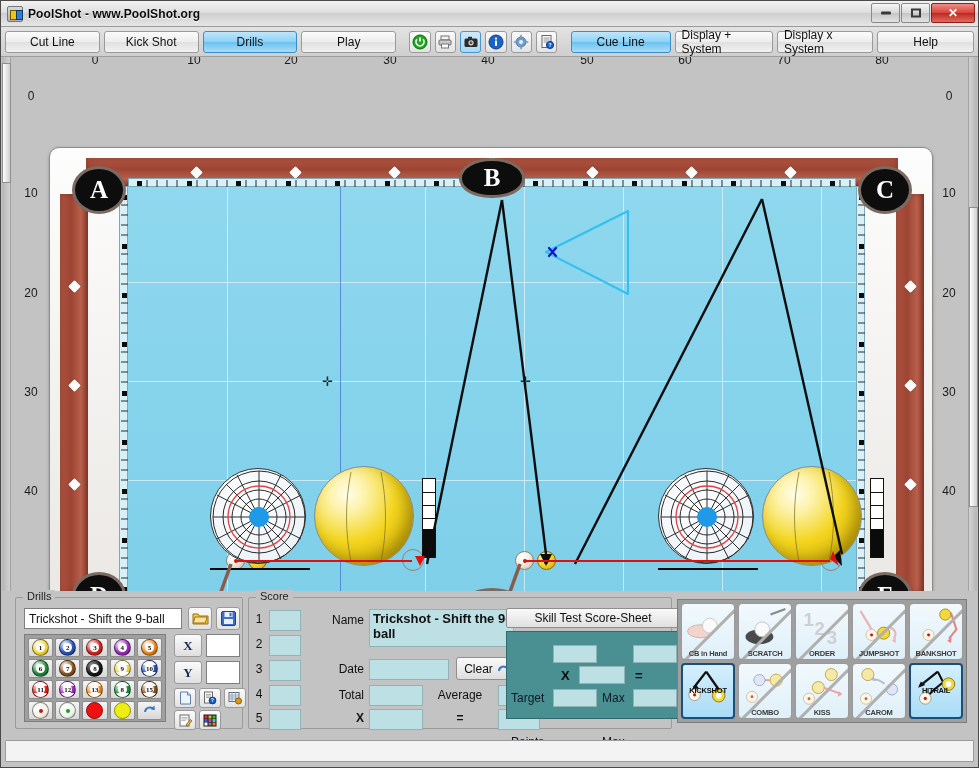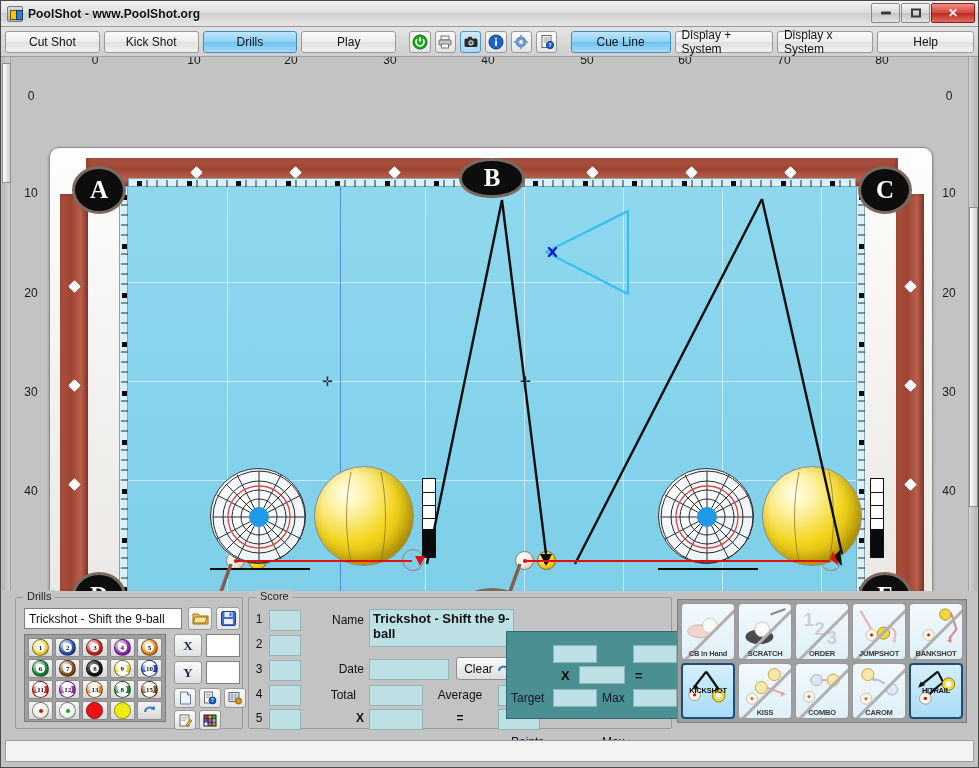--- a/index.html
+++ b/index.html
@@ -330,21 +330,21 @@
       <div class="wbtn max">
           <span class="gl"></span>
         </div>
       <div class="wbtn close">
           <span class="gl">✕</span>
         </div>
     </div>
   </div>
 
   <div id="toolbar">
-    <div class="tbtn tb-cutshot">Cut Shot</div>
+    <div class="tbtn tb-cutshot">Cut Line</div>
     <div class="tbtn tb-kickshot">Kick Shot</div>
     <div class="tbtn tb-drills active">Drills</div>
     <div class="tbtn tb-play">Play</div>
     <div class="tb-sep"></div>
 
     <div class="ibtn">
       <svg width="16" height="16" viewBox="0 0 16 16">
           <circle cx="8" cy="8" r="7" fill="#1fa81f" stroke="#0d6b0d"></circle>
           <path d="M8 3.5v4" stroke="#fff" stroke-width="1.8" fill="none"></path>
           <path d="M5 5.2a4 4 0 1 0 6 0" stroke="#fff" stroke-width="1.6" fill="none"></path>
@@ -866,30 +866,31 @@
       <div class="sc-lbl" style="left:55px;top:64px;width:60px">Date</div>
       <div class="sc-fld" style="left:120px;top:61px;width:80px;height:21px"></div>
       <div class="clearbtn" style="left:207px;top:59px;width:62px;height:23px;">
         <span>Clear</span>
         <svg width="14" height="13" viewBox="0 0 14 13">
             <path d="M3 9a4.6 4.6 0 0 1 8.4-2.4" stroke="#3f78c4" stroke-width="2" fill="none"></path>
             <path d="M11.8 2.4 L12 6.6 L8 5.8 Z" fill="#3f78c4"></path>
           </svg>
       </div>
 
-      <div class="sc-lbl" style="left:47px;top:90px;width:60px">Total</div>
+      <div class="sc-lbl" style="left:55px;top:90px;width:60px">Total</div>
       <div class="sc-fld" style="left:120px;top:87px;width:54px;height:21px"></div>
       <div class="sc-lbl" style="left:178px;top:90px;width:66px;text-align:center">Average</div>
       <div class="sc-fld" style="left:249px;top:87px;width:42px;height:21px"></div>
 
       <div class="sc-lbl" style="left:55px;top:113px;width:60px;font-weight:700">X</div>
       <div class="sc-fld" style="left:120px;top:111px;width:54px;height:21px"></div>
       <div class="sc-lbl" style="left:178px;top:113px;width:66px;text-align:center;font-weight:700">=</div>
       <div class="sc-fld" style="left:249px;top:111px;width:42px;height:21px"></div>
 
+      <div class="skhdr" style="left:257px;top:10px;width:174px;height:20px;">Skill Test Score-Sheet</div>
       <div id="skill" style="left:257px;top:33px;width:174px;height:88px;">
         <div class="sk-lbl" style="left:4px;top:17px">Target</div>
         <div class="sk-fld" style="left:46px;top:13px;width:44px;height:18px"></div>
         <div class="sk-lbl" style="left:95px;top:17px">Max</div>
         <div class="sk-fld" style="left:126px;top:13px;width:44px;height:18px"></div>
 
         <div class="sk-op" style="left:54px;top:36px">X</div>
         <div class="sk-fld" style="left:72px;top:34px;width:46px;height:18px"></div>
         <div class="sk-op" style="left:128px;top:36px">=</div>
 
@@ -977,45 +978,45 @@
             <circle cx="13" cy="32" r="6.5" fill="#fdf6e6" stroke="#9e9683"></circle>
             <circle cx="13" cy="32" r="1.8" fill="#c01818"></circle>
             <circle cx="40" cy="33" r="7" fill="#f3d83c" stroke="#8a7309"></circle>
             <circle cx="40" cy="33" r="3.2" fill="#fff"></circle>
           </svg>
         <div class="cap">KICKSHOT</div>
       </div>
 
       <div class="optbtn">
         <svg class="art" viewBox="0 0 56 56">
+            <circle cx="22" cy="16" r="6" fill="#dfe7f7" stroke="#9aa8c4"></circle>
+            <circle cx="40" cy="16" r="6.5" fill="#f6e9a8" stroke="#bda63a"></circle>
+            <circle cx="14" cy="34" r="6" fill="#fdf6e6" stroke="#c9c0ab"></circle>
+            <circle cx="14" cy="34" r="1.6" fill="#c6605c"></circle>
+            <path d="M28 16 L33 16" stroke="#e89898" stroke-width="2"></path>
+          </svg>
+        <svg class="slash" viewBox="0 0 56 56">
+            <path d="M3 53 L53 3" stroke="#b0b0b0" stroke-width="2.5"></path>
+          </svg>
+        <div class="cap">COMBO</div>
+      </div>
+
+      <div class="optbtn">
+        <svg class="art" viewBox="0 0 56 56">
             <circle cx="38" cy="10" r="6.5" fill="#f6e9a8" stroke="#bda63a"></circle>
             <circle cx="24" cy="24" r="6.5" fill="#f6e9a8" stroke="#bda63a"></circle>
             <circle cx="14" cy="36" r="6" fill="#fdf6e6" stroke="#c9c0ab"></circle>
             <circle cx="14" cy="36" r="1.6" fill="#c6605c"></circle>
             <path d="M30 24 L46 30" stroke="#f0a0a0" stroke-width="2"></path>
             <path d="M46 28 l4 3 l-5 3 Z" fill="#f0a0a0"></path>
           </svg>
         <svg class="slash" viewBox="0 0 56 56">
             <path d="M3 53 L53 3" stroke="#b0b0b0" stroke-width="2.5"></path>
           </svg>
         <div class="cap">KISS</div>
-      </div>
-
-      <div class="optbtn">
-        <svg class="art" viewBox="0 0 56 56">
-            <circle cx="22" cy="16" r="6" fill="#dfe7f7" stroke="#9aa8c4"></circle>
-            <circle cx="40" cy="16" r="6.5" fill="#f6e9a8" stroke="#bda63a"></circle>
-            <circle cx="14" cy="34" r="6" fill="#fdf6e6" stroke="#c9c0ab"></circle>
-            <circle cx="14" cy="34" r="1.6" fill="#c6605c"></circle>
-            <path d="M28 16 L33 16" stroke="#e89898" stroke-width="2"></path>
-          </svg>
-        <svg class="slash" viewBox="0 0 56 56">
-            <path d="M3 53 L53 3" stroke="#b0b0b0" stroke-width="2.5"></path>
-          </svg>
-        <div class="cap">COMBO</div>
       </div>
 
       <div class="optbtn">
         <svg class="art" viewBox="0 0 56 56">
             <circle cx="16" cy="10" r="6.5" fill="#f6e9a8" stroke="#bda63a"></circle>
             <circle cx="42" cy="26" r="6" fill="#dfe7f7" stroke="#9aa8c4"></circle>
             <circle cx="14" cy="36" r="6" fill="#fdf6e6" stroke="#c9c0ab"></circle>
             <circle cx="14" cy="36" r="1.6" fill="#c6605c"></circle>
             <path d="M34 20 q-8 -6 -12 -4" stroke="#b8b8c8" stroke-width="2" fill="none"></path>
             <path d="M22 12 l-3 4 l6 1 Z" fill="#b8b8c8"></path>

